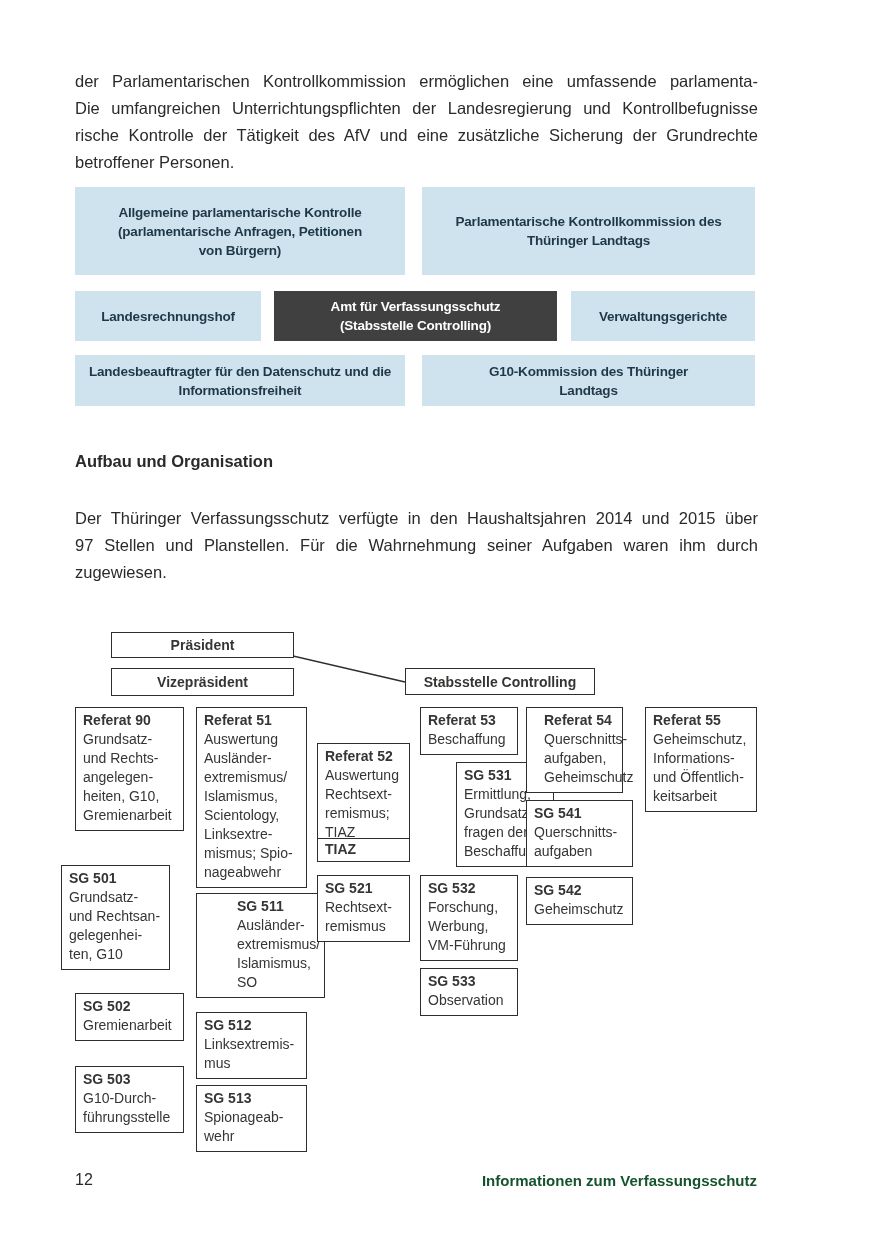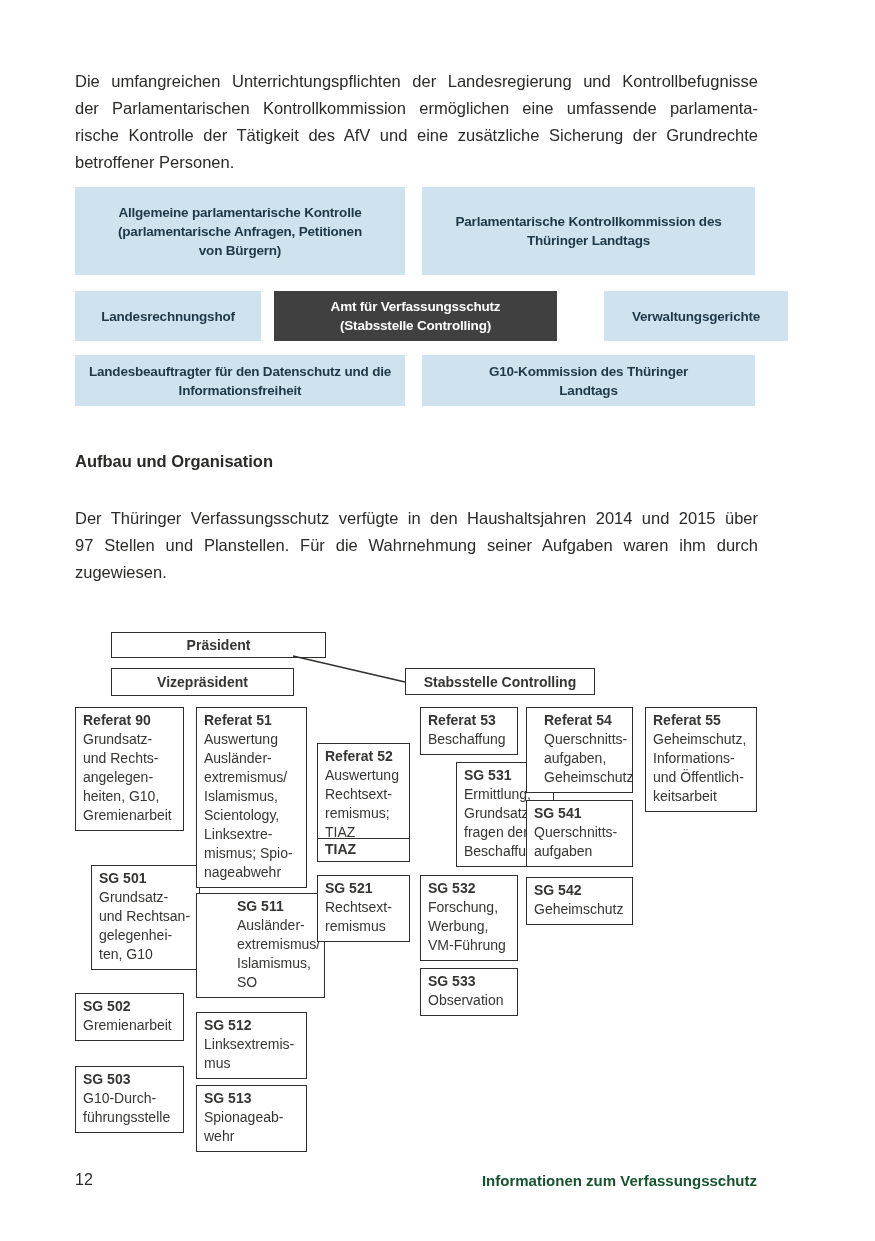--- a/index.html
+++ b/index.html
@@ -41,67 +41,67 @@
   .pagenum { position:absolute; left:75px; top:1171px; font-size:16px; color:#2a2a28; }
   .runtitle { position:absolute; left:400px; top:1172px; width:357px; text-align:right;
               font-size:15px; font-weight:700; color:#14532d; }
 </style>
 </head>
 <body>
 
 <div id="page">
 
   <div class="para" style="top:68px;">
+    <div class="jline">der Parlamentarischen Kontrollkommission ermöglichen eine umfassende parlamenta-</div>
     <div class="jline">Die umfangreichen Unterrichtungspflichten der Landesregierung und Kontrollbefugnisse</div>
-    <div class="jline">der Parlamentarischen Kontrollkommission ermöglichen eine umfassende parlamenta-</div>
     <div class="jline">rische Kontrolle der Tätigkeit des AfV und eine zusätzliche Sicherung der Grundrechte</div>
     <div class="jlast">betroffener Personen.</div>
   </div>
 
   <div class="bluebox" style="left:75px; top:187px; width:330px; height:88px;">Allgemeine parlamentarische Kontrolle
 (parlamentarische Anfragen, Petitionen
 von Bürgern)</div>
   <div class="bluebox" style="left:422px; top:187px; width:333px; height:88px;">Parlamentarische Kontrollkommission des
 Thüringer Landtags</div>
 
   <div class="bluebox" style="left:75px; top:291px; width:186px; height:50px;">Landesrechnungshof</div>
   <div class="bluebox dark" style="left:274px; top:291px; width:283px; height:50px;">Amt für Verfassungsschutz
 (Stabsstelle Controlling)</div>
-  <div class="bluebox" style="left:571px; top:291px; width:184px; height:50px;margin-left:33px;">Verwaltungsgerichte</div>
+  <div class="bluebox" style="left:571px; top:291px; width:184px; height:50px;">Verwaltungsgerichte</div>
 
   <div class="bluebox" style="left:75px; top:355px; width:330px; height:51px;">Landesbeauftragter für den Datenschutz und die
 Informationsfreiheit</div>
   <div class="bluebox" style="left:422px; top:355px; width:333px; height:51px;">G10-Kommission des Thüringer
 Landtags</div>
 
   <div class="heading" style="top:452px;">Aufbau und Organisation</div>
 
   <div class="para" style="top:505px;">
     <div class="jline">Der Thüringer Verfassungsschutz verfügte in den Haushaltsjahren 2014 und 2015 über</div>
     <div class="jline">97 Stellen und Planstellen. Für die Wahrnehmung seiner Aufgaben waren ihm durch</div>
     <div class="jlast">zugewiesen.</div>
   </div>
 
-  <div class="tbox" style="left:111px; top:632px; width:215px; height:26px;">Präsident</div>
+  <div class="tbox" style="left:111px; top:632px; width:183px; height:26px;">Präsident</div>
   <div class="tbox" style="left:111px; top:668px; width:183px; height:28px;">Vizepräsident</div>
   <div class="tbox" style="left:405px; top:668px; width:190px; height:27px;">Stabsstelle Controlling</div>
 
   <svg class="connector" width="114" height="31">
     <line x1="0" y1="2" x2="112" y2="28" stroke="#2e2e2c" stroke-width="1.5"></line>
   </svg>
 
   <div class="obox" style="left:75px; top:707px; width:109px;">
     <div class="bt">Referat 90</div>
     <div class="bb">Grundsatz-
 und Rechts-
 angelegen-
 heiten, G10,
 Gremienarbeit</div>
   </div>
-  <div class="obox" style="left:91px; top:865px; width:109px;">
+  <div class="obox" style="left:61px; top:865px; width:109px;">
     <div class="bt">SG 501</div>
     <div class="bb">Grundsatz-
 und Rechtsan-
 gelegenhei-
 ten, G10</div>
   </div>
   <div class="obox" style="left:75px; top:993px; width:109px;">
     <div class="bt">SG 502</div>
     <div class="bb">Gremienarbeit</div>
   </div>
@@ -171,21 +171,21 @@
     <div class="bt">SG 532</div>
     <div class="bb">Forschung,
 Werbung,
 VM-Führung</div>
   </div>
   <div class="obox" style="left:420px; top:968px; width:98px;">
     <div class="bt">SG 533</div>
     <div class="bb">Observation</div>
   </div>
 
-  <div class="obox" style="left:526px; top:707px; width:107px;padding-left:17px;">
+  <div class="obox" style="left:526px; top:707px; width:97px;padding-left:17px;">
     <div class="bt">Referat 54</div>
     <div class="bb">Querschnitts-
 aufgaben,
 Geheimschutz</div>
   </div>
   <div class="obox" style="left:526px; top:800px; width:107px;">
     <div class="bt">SG 541</div>
     <div class="bb">Querschnitts-
 aufgaben</div>
   </div>

